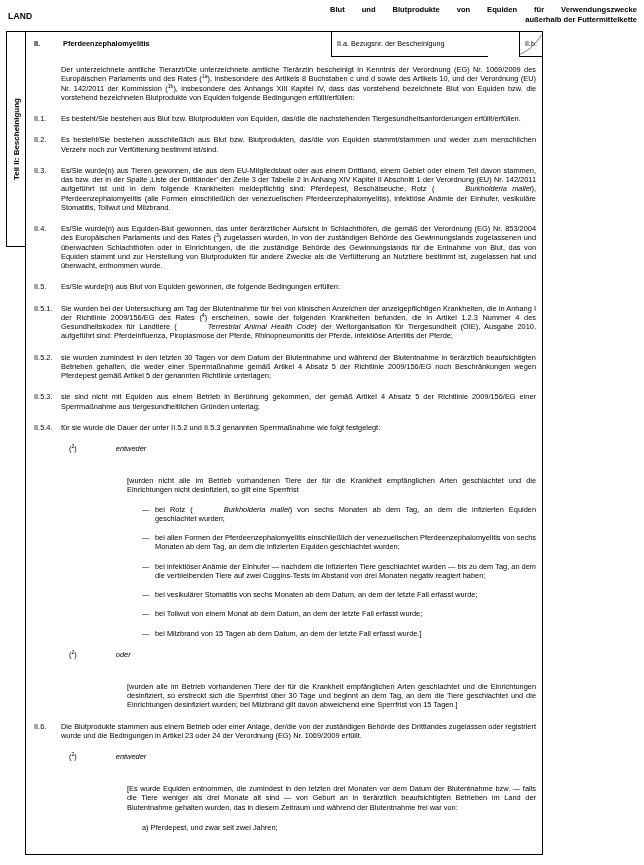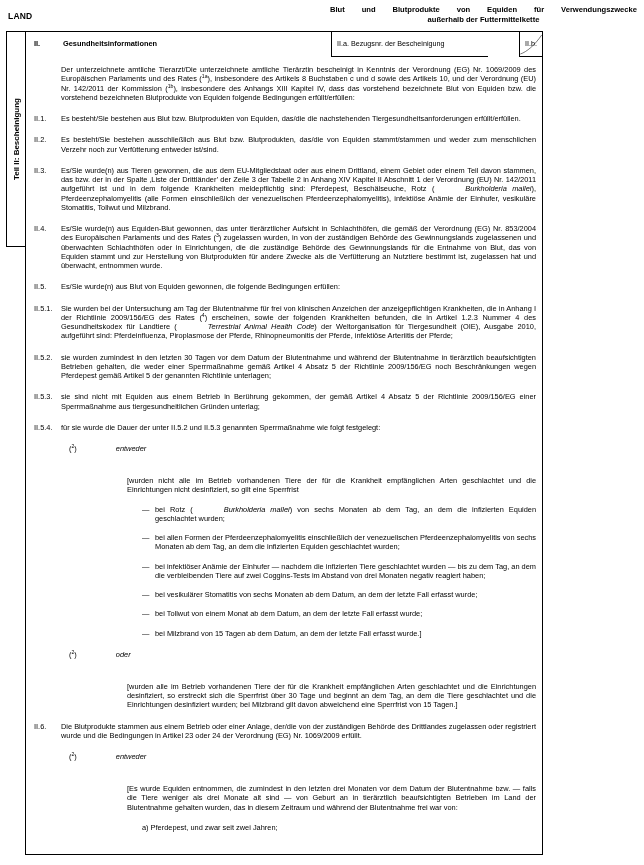--- a/index.html
+++ b/index.html
@@ -7,21 +7,21 @@
     width:644px; height:865px; background:#ffffff; color:#000;
     font-family:"Liberation Sans", sans-serif;
     -webkit-font-smoothing:antialiased;
   }
   .page { position:relative; width:644px; height:865px; overflow:hidden; background:#fff; }
 
   
   .land { position:absolute; left:8px; top:11px; font-size:8.5px; font-weight:bold; letter-spacing:.2px; }
   .doc-title { position:absolute; left:330px; top:5px; width:307px; font-weight:bold; font-size:7.6px; line-height:1.32; }
   .doc-title .l1 { text-align:justify; text-align-last:justify; }
-  .doc-title .l2 { text-align:center; }
+  .doc-title .l2 { text-align:right; }
 
   
   .teil-box { position:absolute; left:6px; top:31px; width:20px; height:216px; border:1.5px solid #000;
     display:flex; align-items:center; justify-content:center; background:#fff; box-sizing:border-box; }
   .teil-text { writing-mode:vertical-rl; transform:rotate(180deg); font-weight:bold; font-size:8px; white-space:nowrap; }
 
   
   .table-outer { position:absolute; left:25px; top:31px; width:518px; height:824px;
     border:1.8px solid #000; box-sizing:border-box; overflow:hidden; background:#fff; }
 
@@ -64,21 +64,21 @@
 
   <div class="teil-box">
     <div class="teil-text">Teil II: Bescheinigung</div>
   </div>
 
   <div class="table-outer">
 
     <div class="hdr-row">
       <div class="hdr-c1">
         <div class="hnum">II.</div>
-        <div class="htitle">Gesundheitsinformationen</div>
+        <div class="htitle">Pferdeenzephalomyelitis</div>
       </div>
       <div class="hdr-c2">II.a. Bezugsnr. der Bescheinigung</div>
       <div class="hdr-c3">
         <span>II.b.</span>
         <svg viewBox="0 0 148 24" preserveAspectRatio="none">
           <path d="M 2,22 C 45,20 100,13 146,3" stroke="#000" stroke-width="0.9" fill="none"></path>
         </svg>
       </div>
     </div>
 
@@ -89,21 +89,21 @@
         <div class="txt"><span>Der unterzeichnete amtliche Tierarzt/Die unterzeichnete amtliche Tierärztin bescheinigt in Kenntnis der Verordnung (EG) Nr. 1069/2009 des Europäischen Parlaments und des Rates (</span><sup>1a</sup><span>), insbesondere des Artikels 8 Buchstaben c und d sowie des Artikels 10, und der Verordnung (EU) Nr. 142/2011 der Kommission (</span><sup>1b</sup><span>), insbesondere des Anhangs XIII Kapitel IV, dass das vorstehend bezeichnete Blut von Equiden bzw. die vorstehend bezeichneten Blutprodukte von Equiden folgende Bedingungen erfüllt/erfüllen:</span></div>
       </div>
 
       <div class="item">
         <div class="num">II.1.</div>
         <div class="txt">Es besteht/Sie bestehen aus Blut bzw. Blutprodukten von Equiden, das/die die nachstehenden Tiergesundheitsanforderungen erfüllt/erfüllen.</div>
       </div>
 
       <div class="item">
         <div class="num">II.2.</div>
-        <div class="txt">Es besteht/Sie bestehen ausschließlich aus Blut bzw. Blutprodukten, das/die von Equiden stammt/stammen und weder zum menschlichen Verzehr noch zur Verfütterung entweder ist/sind.</div>
+        <div class="txt">Es besteht/Sie bestehen ausschließlich aus Blut bzw. Blutprodukten, das/die von Equiden stammt/stammen und weder zum menschlichen Verzehr noch zur Verfütterung bestimmt ist/sind.</div>
       </div>
 
       <div class="item">
         <div class="num">II.3.</div>
         <div class="txt"><span>Es/Sie wurde(n) aus Tieren gewonnen, die aus dem EU-Mitgliedstaat oder aus einem Drittland, einem Gebiet oder einem Teil davon stammen, das bzw. der in der Spalte ‚Liste der Drittländer’ der Zeile 3 der Tabelle 2 in Anhang XIV Kapitel II Abschnitt 1 der Verordnung (EU) Nr. 142/2011 aufgeführt ist und in dem folgende Krankheiten meldepflichtig sind: Pferdepest, Beschälseuche, Rotz (</span><i>Burkholderia mallei</i><span>), Pferdeenzephalomyelitis (alle Formen einschließlich der venezuelischen Pferdeenzephalomyelitis), infektiöse Anämie der Einhufer, vesikuläre Stomatitis, Tollwut und Milzbrand.</span></div>
       </div>
 
       <div class="item">
         <div class="num">II.4.</div>
         <div class="txt"><span>Es/Sie wurde(n) aus Equiden-Blut gewonnen, das unter tierärztlicher Aufsicht in Schlachthöfen, die gemäß der Verordnung (EG) Nr. 853/2004 des Europäischen Parlaments und des Rates (</span><sup>3</sup><span>) zugelassen wurden, in von der zuständigen Behörde des Gewinnungslands zugelassenen und überwachten Schlachthöfen oder in Einrichtungen, die die zuständige Behörde des Gewinnungslands für die Entnahme von Blut, das von Equiden stammt und zur Herstellung von Blutprodukten für andere Zwecke als die Verfütterung an Nutztiere bestimmt ist, zugelassen hat und überwacht, entnommen wurde.</span></div>

